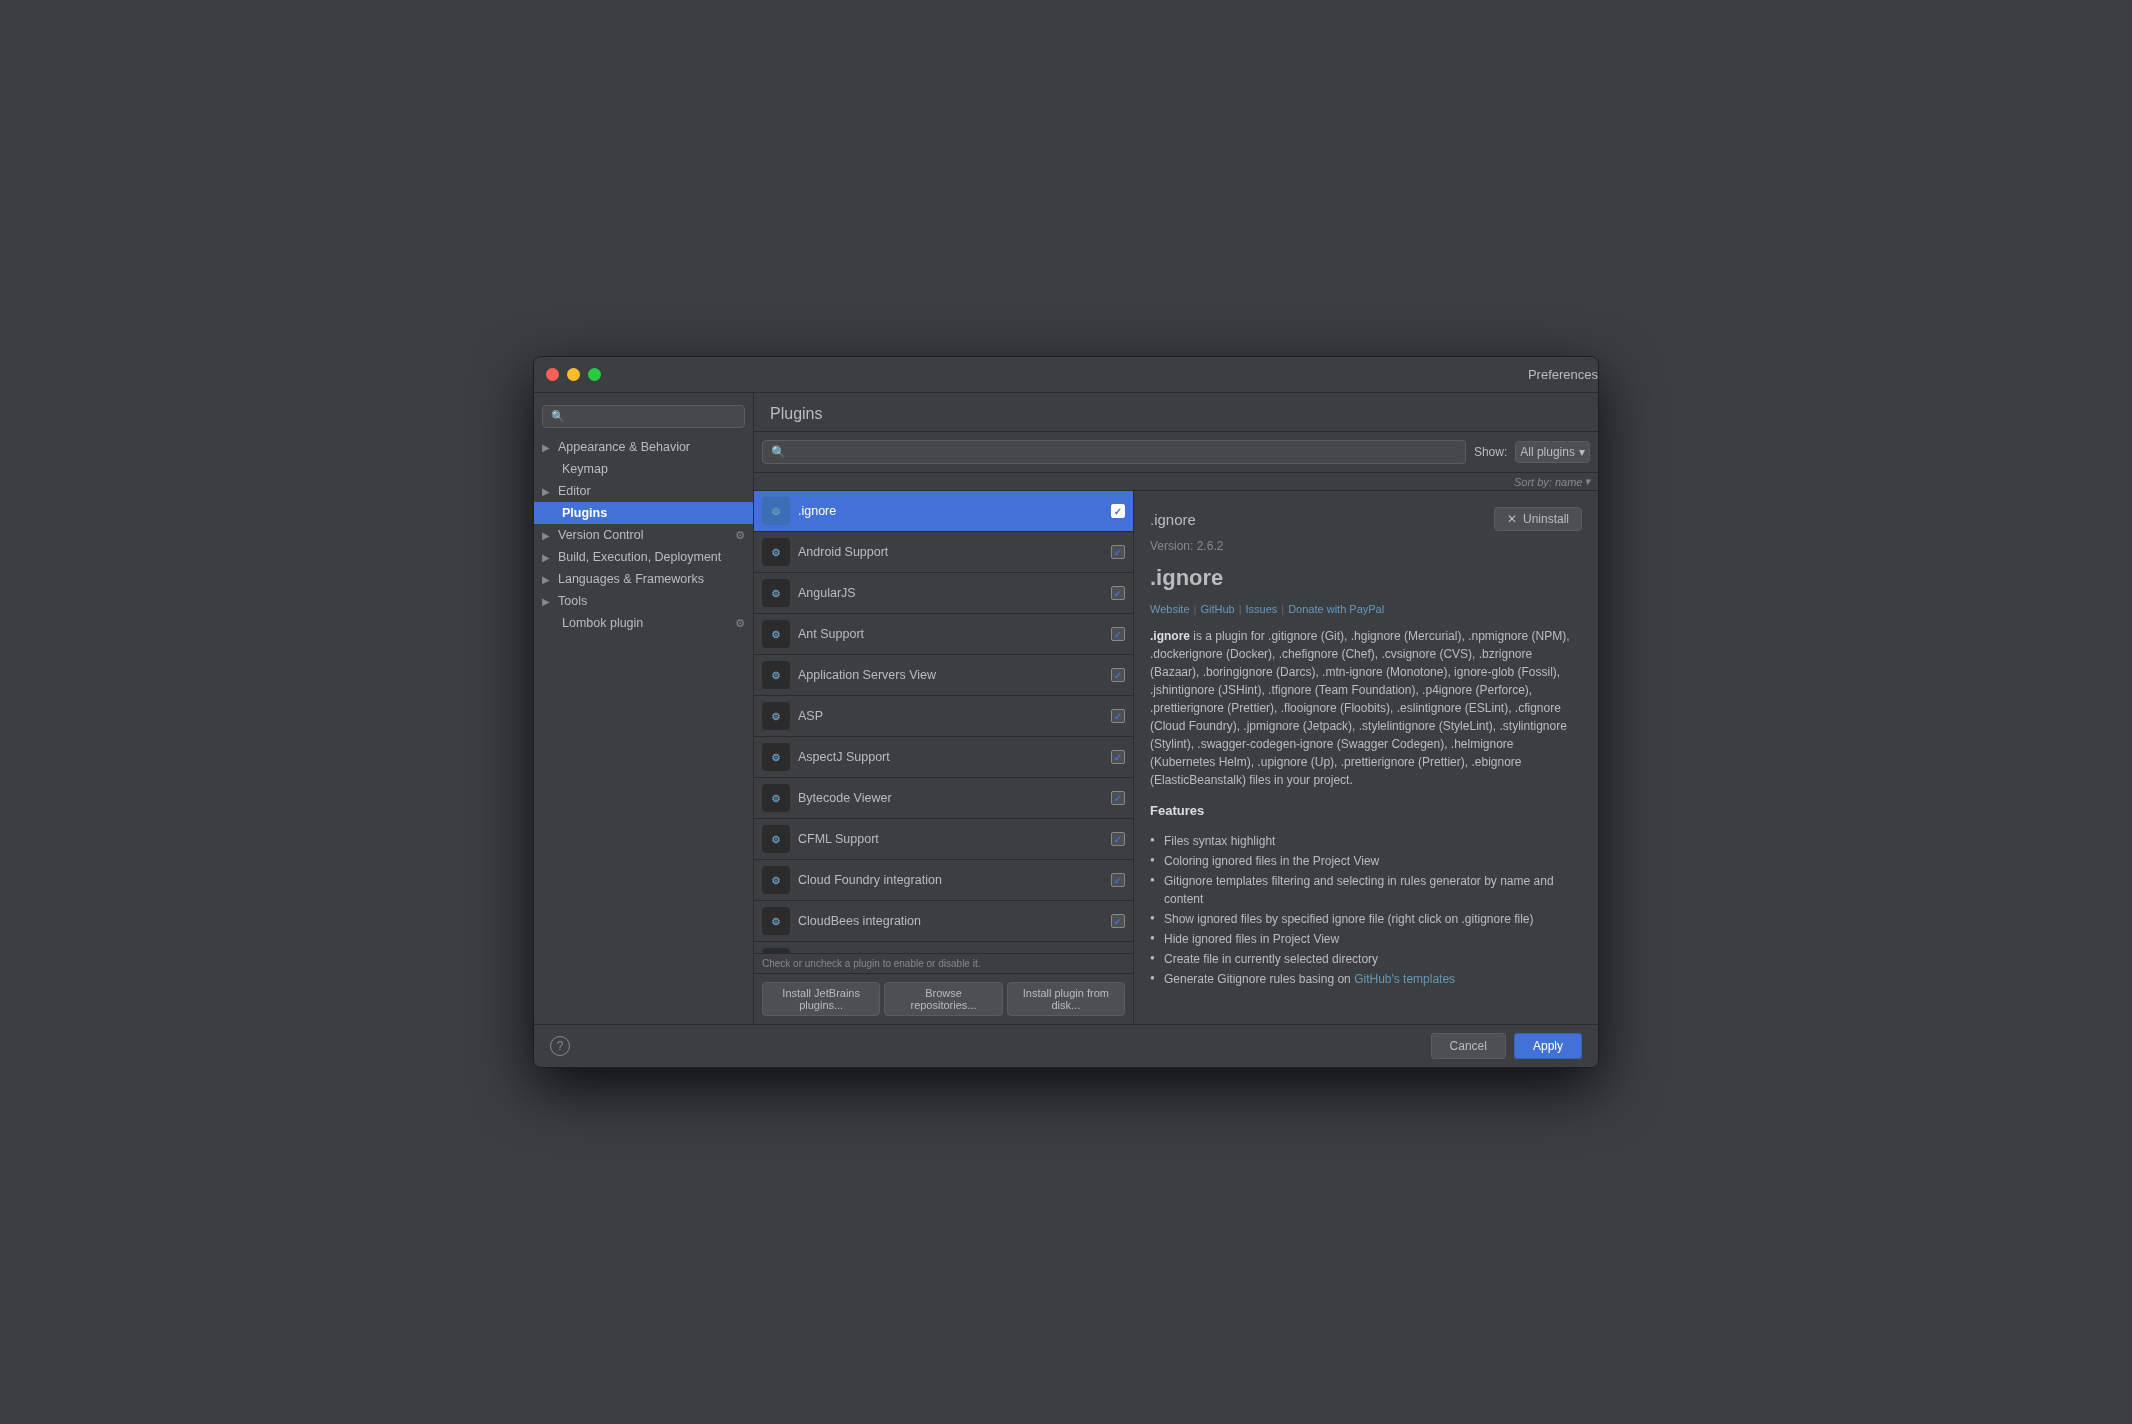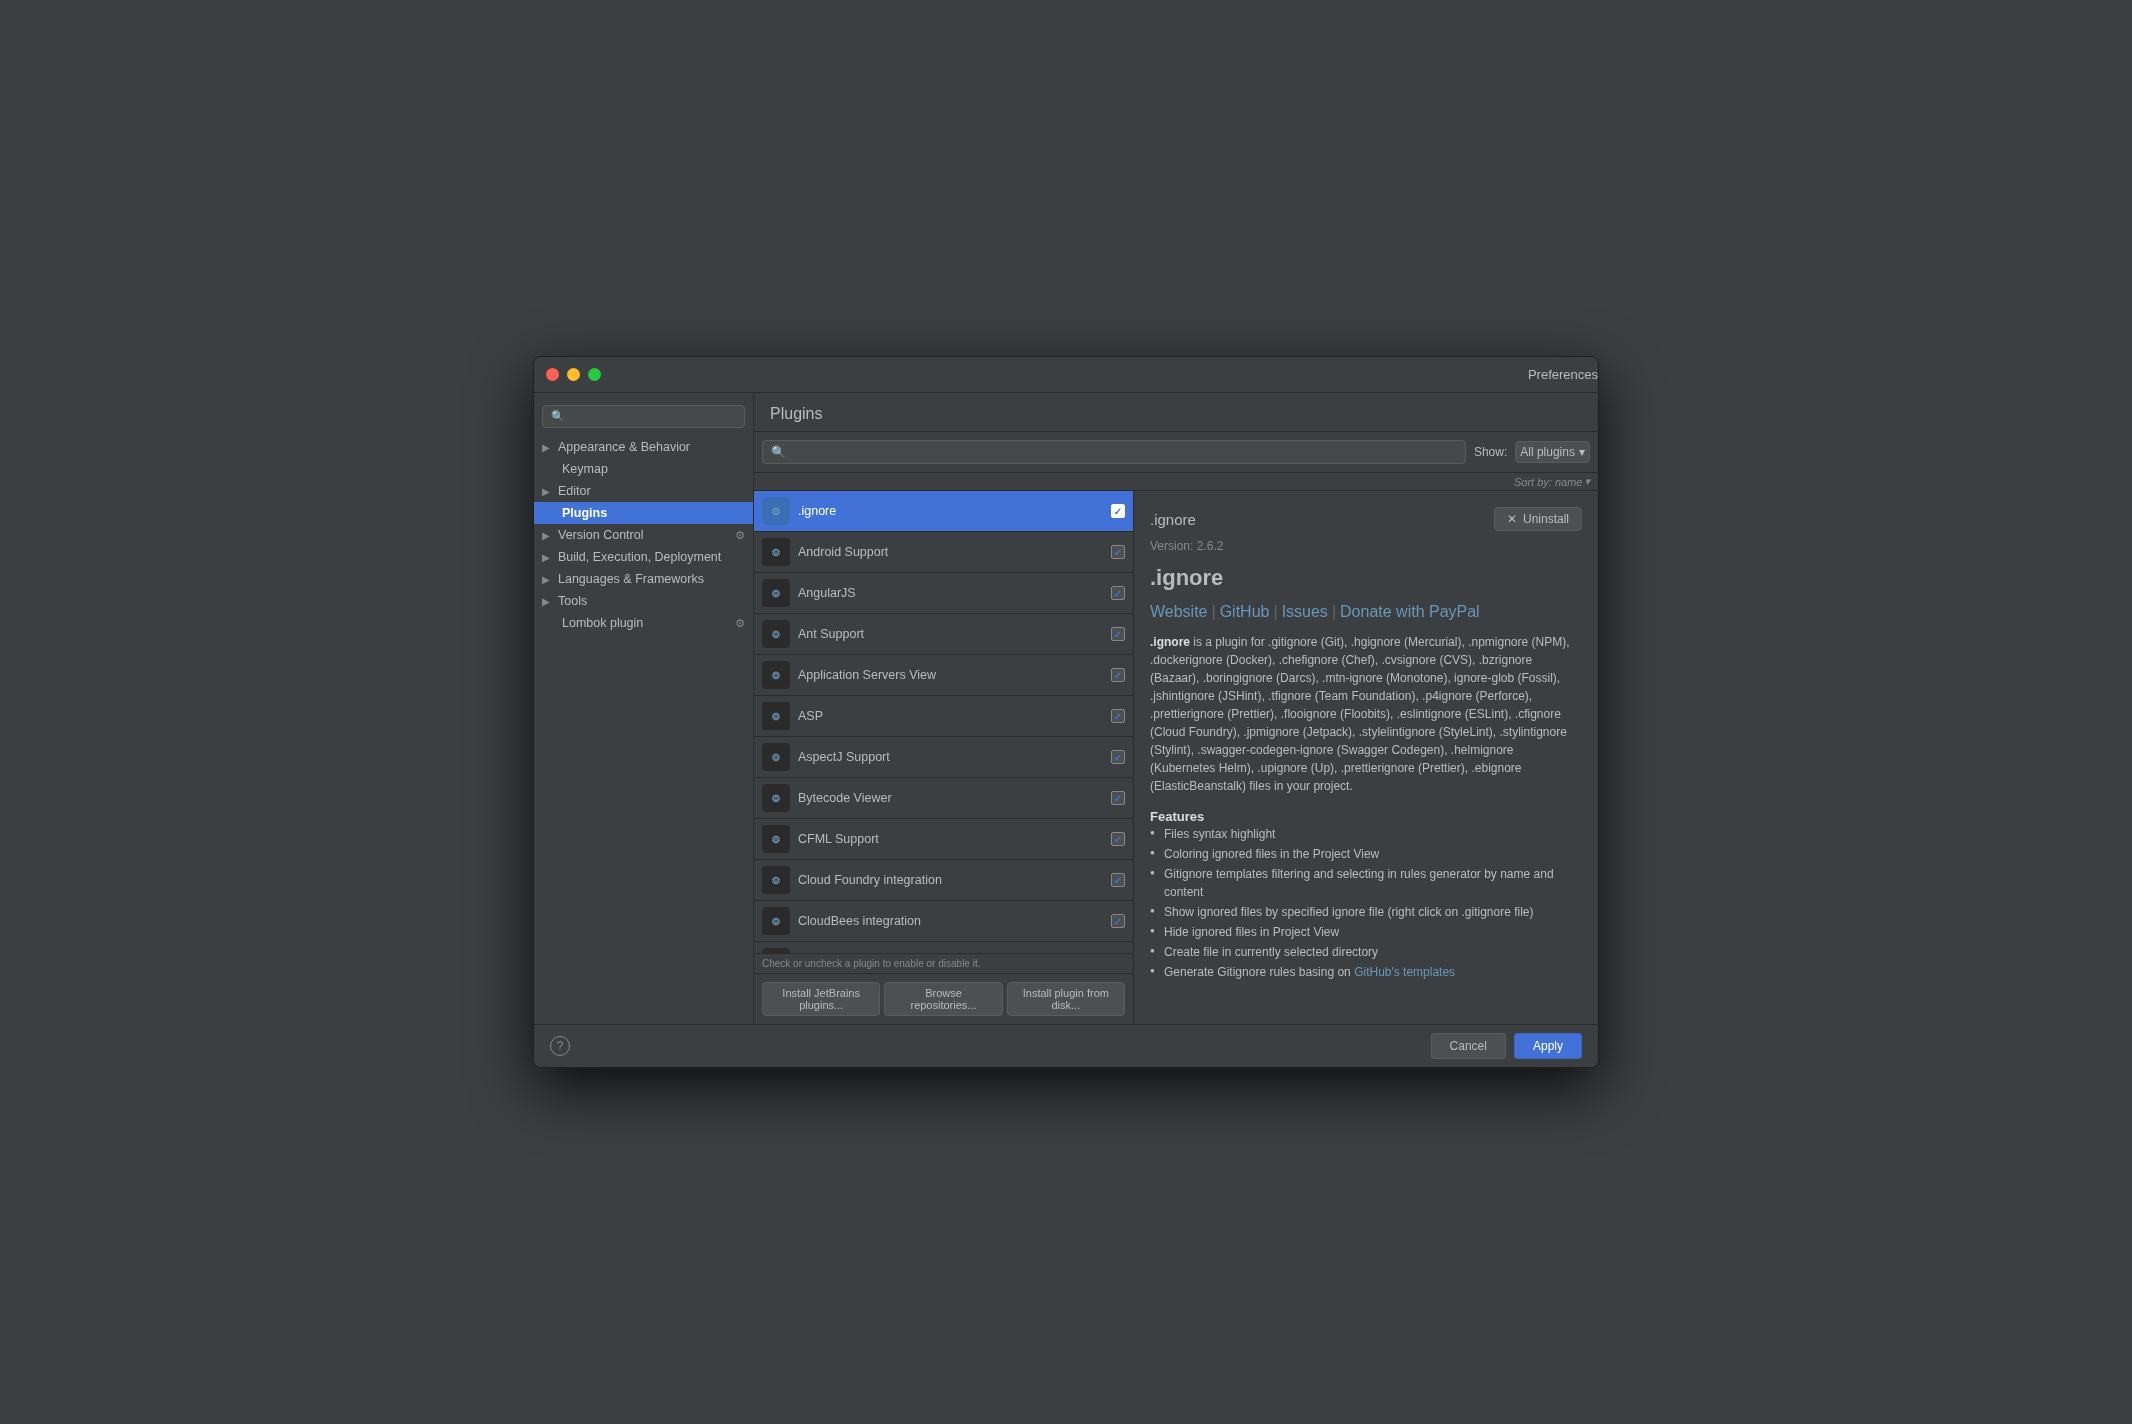--- a/index.html
+++ b/index.html
@@ -317,41 +317,41 @@
     .detail-name-large {
       color: #bbb;
       font-size: 22px;
       font-weight: 600;
       margin-bottom: 12px;
     }
     .detail-links {
       display: flex;
       gap: 0;
       margin-bottom: 12px;
-      font-size: 16px;
+      font-size: 11px;
     }
     .detail-link {
       color: #6897bb;
       cursor: pointer;
       text-decoration: none;
     }
     .detail-separator { color: #666; margin: 0 4px; }
     .detail-description {
       color: #bbb;
       font-size: 12px;
       line-height: 1.5;
       margin-bottom: 14px;
     }
     .detail-description strong { font-weight: 600; color: #ddd; }
     .features-section {}
     .features-title {
       color: #ddd;
       font-size: 13px;
       font-weight: 600;
-      margin-bottom: 1px;
+      margin-bottom: 14px;
     }
     .features-list {
       list-style: none;
       padding: 0;
     }
     .features-list li {
       color: #bbb;
       font-size: 12px;
       line-height: 1.5;
       padding-left: 14px;

